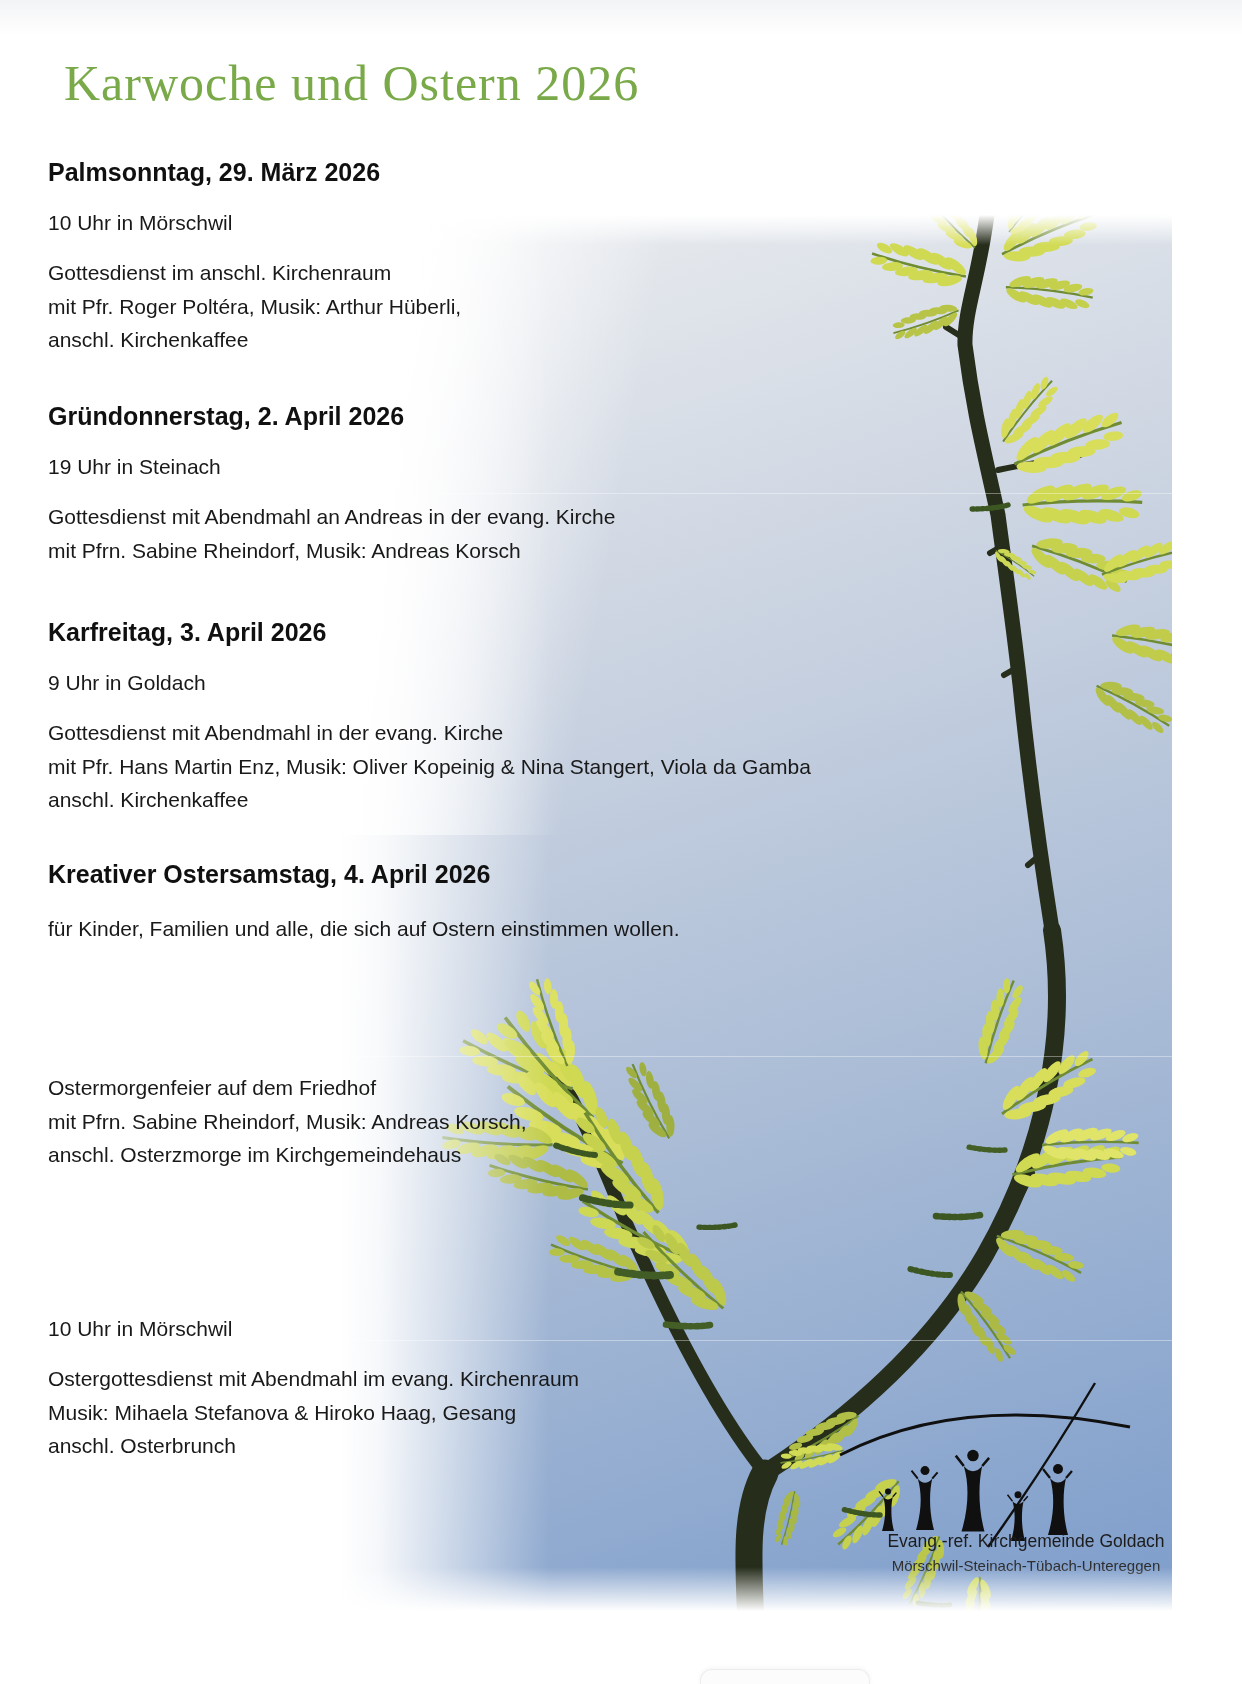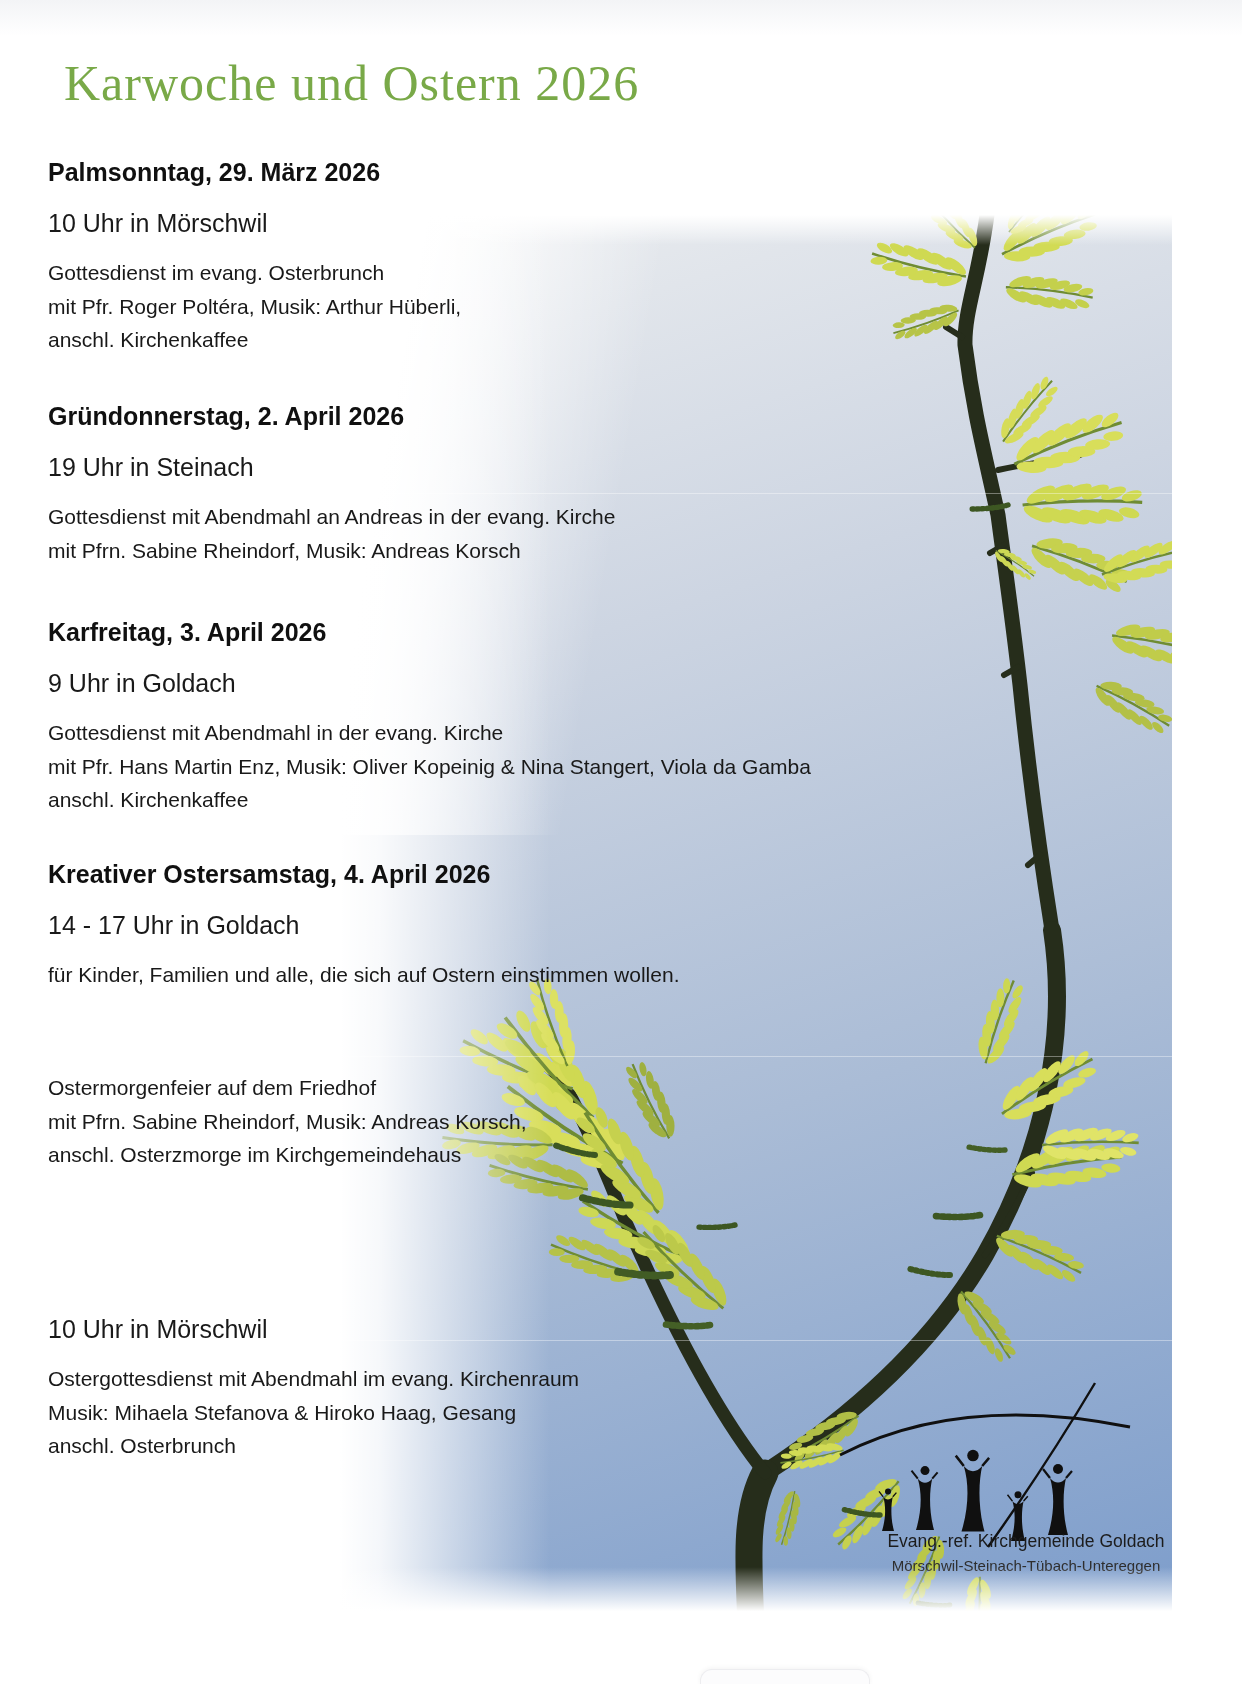--- a/index.html
+++ b/index.html
@@ -5,21 +5,21 @@
   html,body{margin:0;padding:0;background:#ffffff;}
   body{width:1242px;height:1684px;position:relative;overflow:hidden;
        font-family:"Liberation Sans",sans-serif;color:#191919;}
   .page{position:absolute;inset:0;background:#fff;}
   .top-shade{position:absolute;left:0;top:0;width:100%;height:36px;
        background:linear-gradient(to bottom,#f3f4f6 0%,rgba(255,255,255,0) 100%);z-index:5;}
   .title{position:absolute;left:48px;top:38px;margin:16px;font-weight:normal;
        font-family:cursive;font-size:50px;letter-spacing:1px;color:#79a948;z-index:4;}
   .evt{position:absolute;left:48px;width:880px;z-index:4;}
   .evt h2{margin:0 0 22px 0;font-size:25px;line-height:32px;font-weight:bold;color:#101010;letter-spacing:0;}
-  .evt .time{margin:0 0 20px 0;font-size:25px;line-height:26px;}
+  .evt .time{margin:0 0 20px 0;font-size:21px;line-height:26px;}
   .evt .line{margin:0;font-size:21px;line-height:33.5px;}
   
   .photo{position:absolute;left:340px;top:215px;width:832px;height:1400px;z-index:1;
        background:linear-gradient(162deg,#eceef0 0%,#cdd5e2 30%,#aabcd6 62%,#7d9dcb 100%);}
   .photo svg{position:absolute;left:0;top:0;}
   .fade{position:absolute;pointer-events:none;}
   .fade-left{left:0;top:0;bottom:0;width:210px;
        background:linear-gradient(to right,#fff 0%,rgba(255,255,255,0.9) 40px,rgba(255,255,255,0) 100%);}
   .fade-upperleft{left:0;top:0;width:330px;height:620px;
        background:linear-gradient(100deg,#fff 20%,rgba(255,255,255,0) 75%);}
@@ -165,21 +165,21 @@
     <div class="fade fade-left"></div>
     <div class="fade fade-top"></div>
     <div class="fade fade-bottom"></div>
   </div>
 
   <h1 class="title">Karwoche und Ostern 2026</h1>
 
   <section class="evt" style="top:156px">
     <h2>Palmsonntag, 29. März 2026</h2>
     <p class="time">10 Uhr in Mörschwil</p>
-    <p class="line">Gottesdienst im evang. Osterbrunch</p>
+    <p class="line">Gottesdienst im anschl. Kirchenraum</p>
     <p class="line">mit Pfr. Roger Poltéra, Musik: Arthur Hüberli,</p>
     <p class="line">anschl. Kirchenkaffee</p>
   </section>
 
   <section class="evt" style="top:400px">
     <h2>Gründonnerstag, 2. April 2026</h2>
     <p class="time">19 Uhr in Steinach</p>
     <p class="line">Gottesdienst mit Abendmahl an Andreas in der evang. Kirche</p>
     <p class="line">mit Pfrn. Sabine Rheindorf, Musik: Andreas Korsch</p>
   </section>
@@ -187,21 +187,20 @@
   <section class="evt" style="top:616px">
     <h2>Karfreitag, 3. April 2026</h2>
     <p class="time">9 Uhr in Goldach</p>
     <p class="line">Gottesdienst mit Abendmahl in der evang. Kirche</p>
     <p class="line">mit Pfr. Hans Martin Enz, Musik: Oliver Kopeinig &amp; Nina Stangert, Viola da Gamba</p>
     <p class="line">anschl. Kirchenkaffee</p>
   </section>
 
   <section class="evt" style="top:858px">
     <h2>Kreativer Ostersamstag, 4. April 2026</h2>
-    <p class="time">14 - 17 Uhr in Goldach</p>
     <p class="line">für Kinder, Familien und alle, die sich auf Ostern einstimmen wollen.</p>
   </section>
 
   <section class="evt" style="top:1071px">
     <p class="line">Ostermorgenfeier auf dem Friedhof</p>
     <p class="line">mit Pfrn. Sabine Rheindorf, Musik: Andreas Korsch,</p>
     <p class="line">anschl. Osterzmorge im Kirchgemeindehaus</p>
   </section>
 
   <section class="evt" style="top:1316px">

